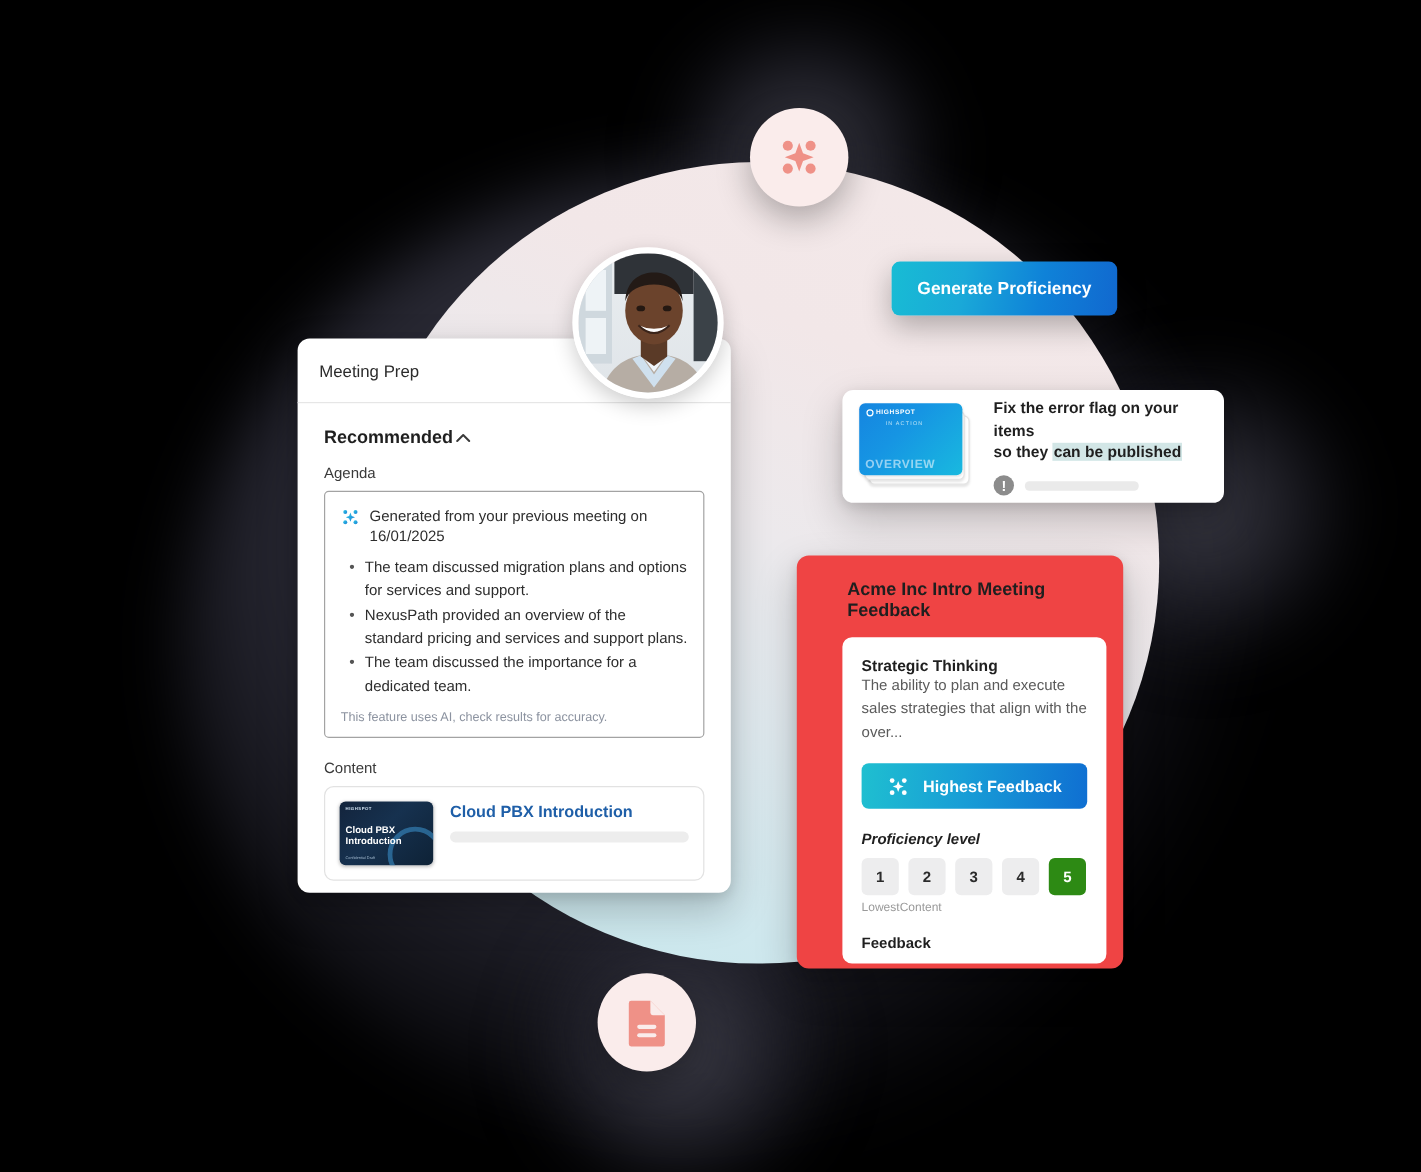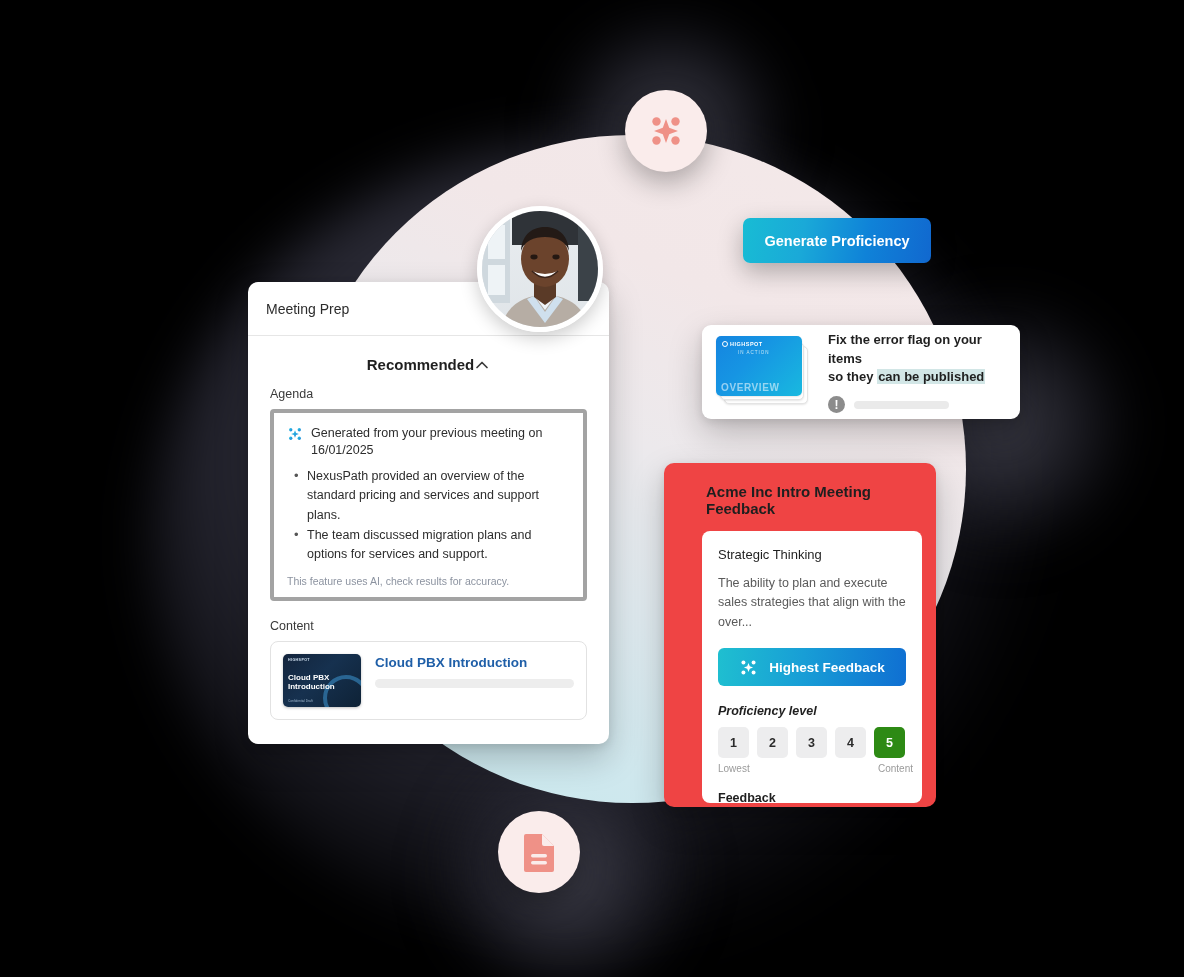--- a/index.html
+++ b/index.html
@@ -48,27 +48,27 @@
     border-radius: 10px;
     box-shadow: 0 14px 34px rgba(0,0,0,.22), 0 3px 10px rgba(0,0,0,.10);
   }
 
   
   #meeting-prep { left: 248px; top: 282px; width: 361px; height: 462px; border-radius: 10px; }
   .mp-header { height: 54px; display:flex; align-items:center; padding: 0 18px;
                border-bottom: 1px solid #e6e6e6; }
   .mp-title { font-size: 14px; color: #2c2c2c; font-weight: 400; }
   .mp-body { padding: 16px 22px 0 22px; }
-  .mp-section-head { display:flex; align-items:center; justify-content:center;
+  .mp-section-head { display:flex; align-items:center; justify-content:flex-start;
                      padding: 4px 0 14px 0; }
   .mp-section-title { font-size: 15px; font-weight: 700; color: #1f1f1f; }
   .chev { width: 16px; height: 16px; color:#3b3b3b; }
   .mp-label { font-size: 12.5px; color: #3a3a3a; margin-bottom: 8px; }
   .agenda-box {
-    border: 4px solid #a3a3a3; border-radius: 4px;
+    border: 1px solid #a3a3a3; border-radius: 4px;
     padding: 12px 13px 10px 13px; background: #fff;
   }
   .agenda-gen { display:flex; align-items:flex-start; gap:8px; margin-bottom: 8px; }
   .agenda-gen-txt { font-size: 12.5px; color:#2d2d2d; line-height:1.35; }
   .agenda-list { list-style: none; margin: 0 0 10px 6px; }
   .agenda-list li { position: relative; padding-left: 14px; font-size: 12.5px;
                     color:#2d2d2d; line-height: 1.55; margin-bottom: 1px; }
   .agenda-list li:before { content:"•"; position:absolute; left:1px; top:-1px; color:#555; font-size: 13px; }
   .ai-note { font-size: 10.5px; color:#8c93a0; }
   .mp-label2 { font-size: 12.5px; color:#3a3a3a; margin: 18px 0 8px 0; }
@@ -132,33 +132,33 @@
   .err-ic { width:17px; height:17px; border-radius:50%; background:#8c8c8c;
             color:#fff; font-size:12px; font-weight:700; display:flex;
             align-items:center; justify-content:center; flex:none; }
   .err-bar { width:95px; height:8px; border-radius:4px; background:#eaeaea; }
 
   
   #feedback-card { left:664px; top:463px; width:272px; height:344px; border-radius:10px;
                    background:#ef4444;padding-left:24px; }
   .fb-title { font-size:15px; font-weight:700; color:#1f1f1f; padding:20px 18px 14px 18px; }
   .fb-inner { background:#fff; border-radius:8px; margin:0 14px; padding:16px 16px 22px 16px; height:272px;}
-  .fb-skill { font-size:13px; font-weight:400; color:#1f1f1f; margin-bottom:12px; }
+  .fb-skill { font-size:13px; font-weight:700; color:#1f1f1f; }
   .fb-desc { font-size:12.5px; color:#5a5a5a; line-height:1.55; margin-bottom:16px; }
   #gen-feedback { width:100%; height:38px; border:none; border-radius:6px; cursor:pointer;
     background: linear-gradient(95deg,#1fbfd0 0%, #189ed6 45%, #0f6fd2 100%);
     color:#fff; font-size:13.5px; font-weight:700; font-family:"Liberation Sans",sans-serif;
     display:flex; align-items:center; justify-content:center; gap:11px; }
   .fb-prof-label { font-size:12.5px; font-weight:700; color:#1f1f1f; margin:18px 0 9px 0;font-style:italic; }
   .prof-row { display:flex; gap:8px; }
   .prof { width:31px; height:31px; border-radius:5px; background:#ededee;
           display:flex; align-items:center; justify-content:center;
           font-size:12.5px; font-weight:700; color:#2b2b2b; cursor:pointer; }
   .prof.sel { background:#2d8a14; color:#fff; }
-  .prof-legend { display:flex; justify-content:space-between; width:195px; margin-top:5px; }
+  .prof-legend { display:flex; justify-content:flex-start; width:195px; margin-top:5px; }
   .prof-legend span { font-size:10px; color:#9a9a9a; }
   .fb-foot { font-size:12.5px; font-weight:700; color:#1f1f1f; margin-top:17px; }
 </style>
 </head>
 <body>
 
 <div id="stage">
 
   <div class="bg-halo halo-main"></div>
   <div class="bg-halo halo-top"></div>
@@ -211,22 +211,23 @@
               </defs>
             <path d="M12 6.2 L13.6 10.4 L17.8 12 L13.6 13.6 L12 17.8 L10.4 13.6 L6.2 12 L10.4 10.4 Z" fill="url(#sg1)"></path>
             <circle cx="5.6" cy="5.6" r="2.5" fill="url(#sg1)"></circle>
             <circle cx="18.4" cy="5.6" r="2.5" fill="url(#sg1)"></circle>
             <circle cx="5.6" cy="18.4" r="2.5" fill="url(#sg1)"></circle>
             <circle cx="18.4" cy="18.4" r="2.5" fill="url(#sg1)"></circle>
           </svg>
           <span class="agenda-gen-txt">Generated from your previous meeting on 16/01/2025</span>
         </div>
         <ul class="agenda-list">
+          <li>The team discussed migration plans and options for services and support.</li>
           <li>NexusPath provided an overview of the standard pricing and services and support plans.</li>
-          <li>The team discussed migration plans and options for services and support.</li>
+          <li>The team discussed the importance for a dedicated team.</li>
         </ul>
         <div class="ai-note">This feature uses AI, check results for accuracy.</div>
       </div>
 
       <div class="mp-label2">Content</div>
 
       <div class="content-card">
         <div class="thumb">
           <div class="thumb-glow"></div>
           <div class="thumb-logo">HIGHSPOT</div>

